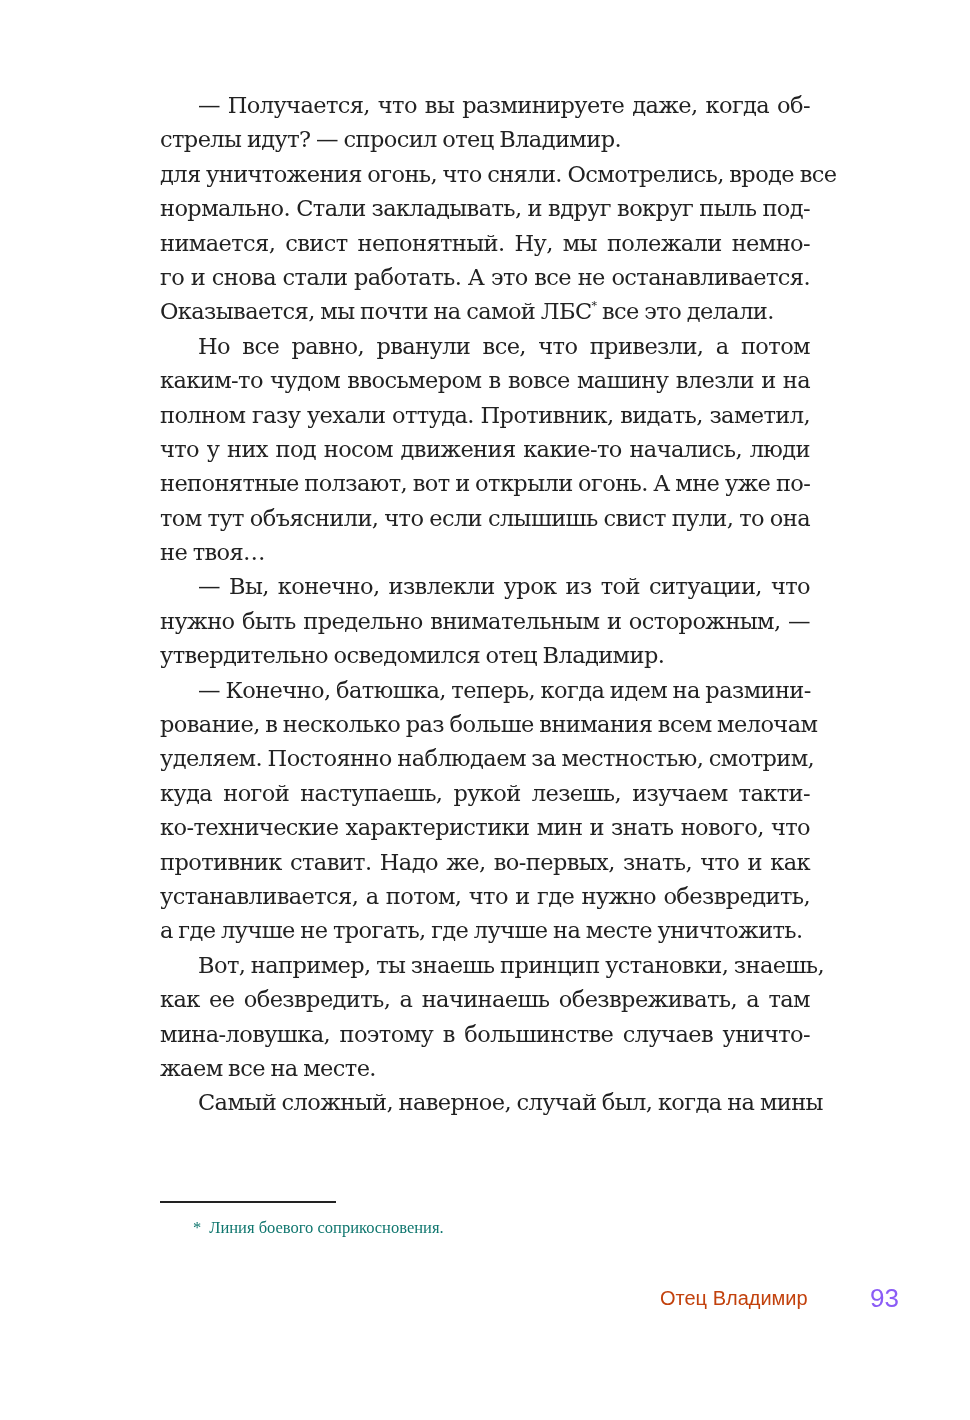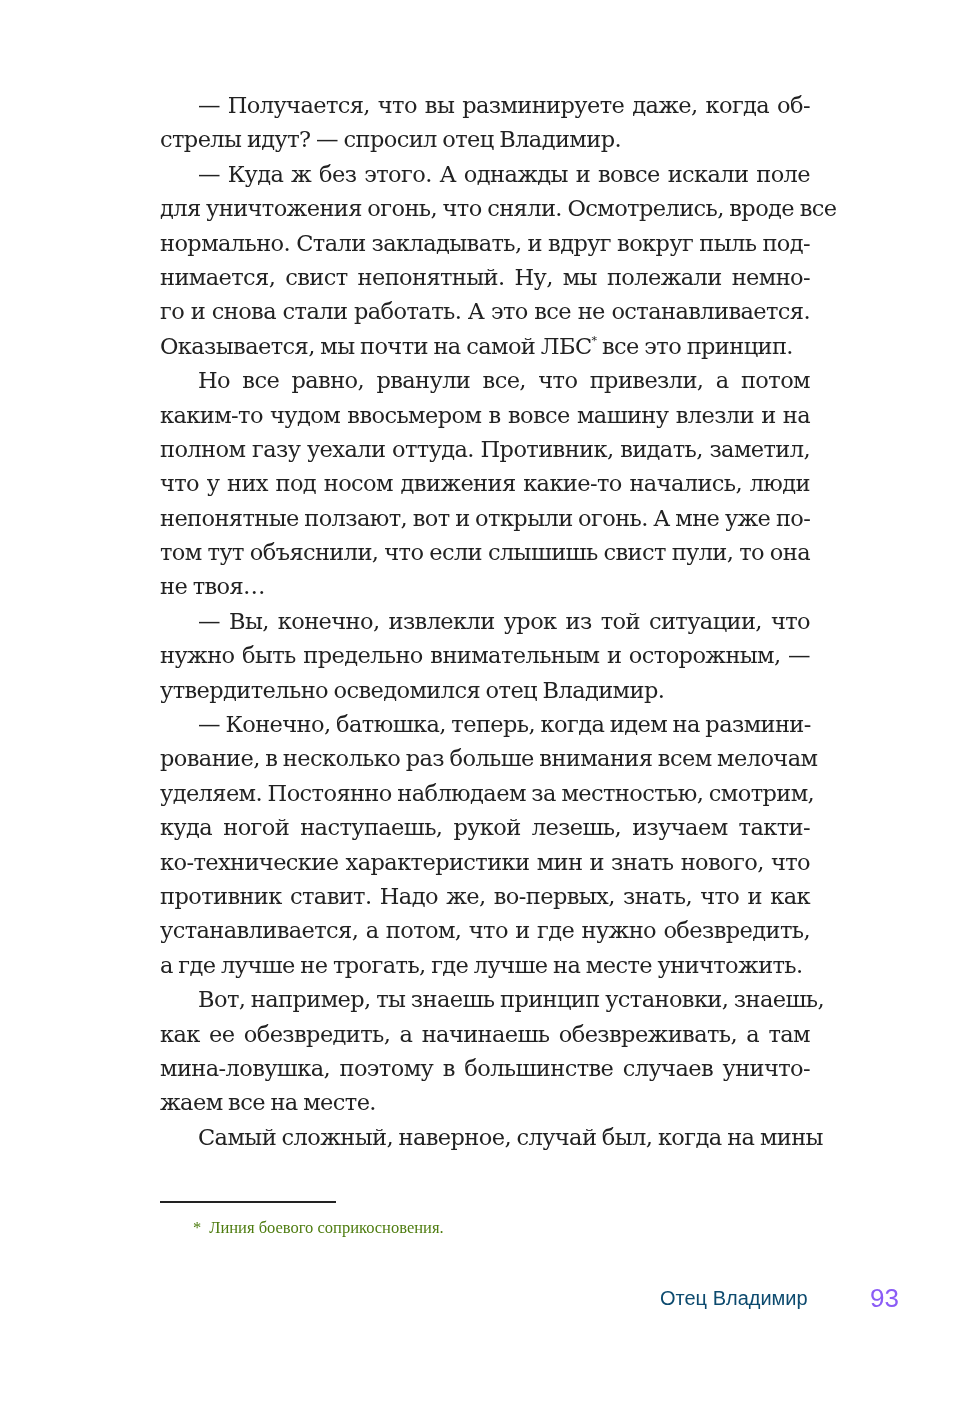--- a/index.html
+++ b/index.html
@@ -57,57 +57,56 @@
       width: 176px;
       height: 0;
       border-top: 2px solid #222222;
     }
     .footnote {
       position: absolute;
       left: 193px;
       top: 1218px;
       font-family: "Liberation Serif", "DejaVu Serif", serif;
       font-size: 16.5px;
-      color: #4d7c0f;
+      color: #0f766e;
       white-space: nowrap;
     }
     .footnote .mark {
       margin-right: 8px;
     }
     .running-footer {
       position: absolute;
       left: 660px;
       top: 1287px;
       font-family: "Liberation Sans", "DejaVu Sans", sans-serif;
       font-size: 20px;
-      color: #0c4a6e;
+      color: #c2410c;
       white-space: nowrap;
     }
     .page-number {
       position: absolute;
       left: 870px;
       top: 1283px;
       font-family: "Liberation Sans", "DejaVu Sans", sans-serif;
       font-size: 26px;
       color: #8b5cf6;
     }
   </style>
 </head>
 <body>
 
 <div class="page">
   <div class="text-block">
     <span class="line indent">— Получается, что вы разминируете даже, когда об-</span>
     <span class="line last">стрелы идут? — спросил отец Владимир.</span>
-    <span class="line indent">— Куда ж без этого. А однажды и вовсе искали поле</span>
     <span class="line">для уничтожения огонь, что сняли. Осмотрелись, вроде все</span>
     <span class="line">нормально. Стали закладывать, и вдруг вокруг пыль под-</span>
     <span class="line">нимается, свист непонятный. Ну, мы полежали немно-</span>
     <span class="line">го и снова стали работать. А это все не останавливается.</span>
-    <span class="line last"><span>Оказывается, мы почти на самой ЛБС</span><span class="sup">*</span><span> все это принцип.</span></span>
+    <span class="line last"><span>Оказывается, мы почти на самой ЛБС</span><span class="sup">*</span><span> все это делали.</span></span>
     <span class="line indent">Но все равно, рванули все, что привезли, а потом</span>
     <span class="line">каким-то чудом ввосьмером в вовсе машину влезли и на</span>
     <span class="line">полном газу уехали оттуда. Противник, видать, заметил,</span>
     <span class="line">что у них под носом движения какие-то начались, люди</span>
     <span class="line">непонятные ползают, вот и открыли огонь. А мне уже по-</span>
     <span class="line">том тут объяснили, что если слышишь свист пули, то она</span>
     <span class="line last">не твоя…</span>
     <span class="line indent">— Вы, конечно, извлекли урок из той ситуации, что</span>
     <span class="line">нужно быть предельно внимательным и осторожным, —</span>
     <span class="line last">утвердительно осведомился отец Владимир.</span>

